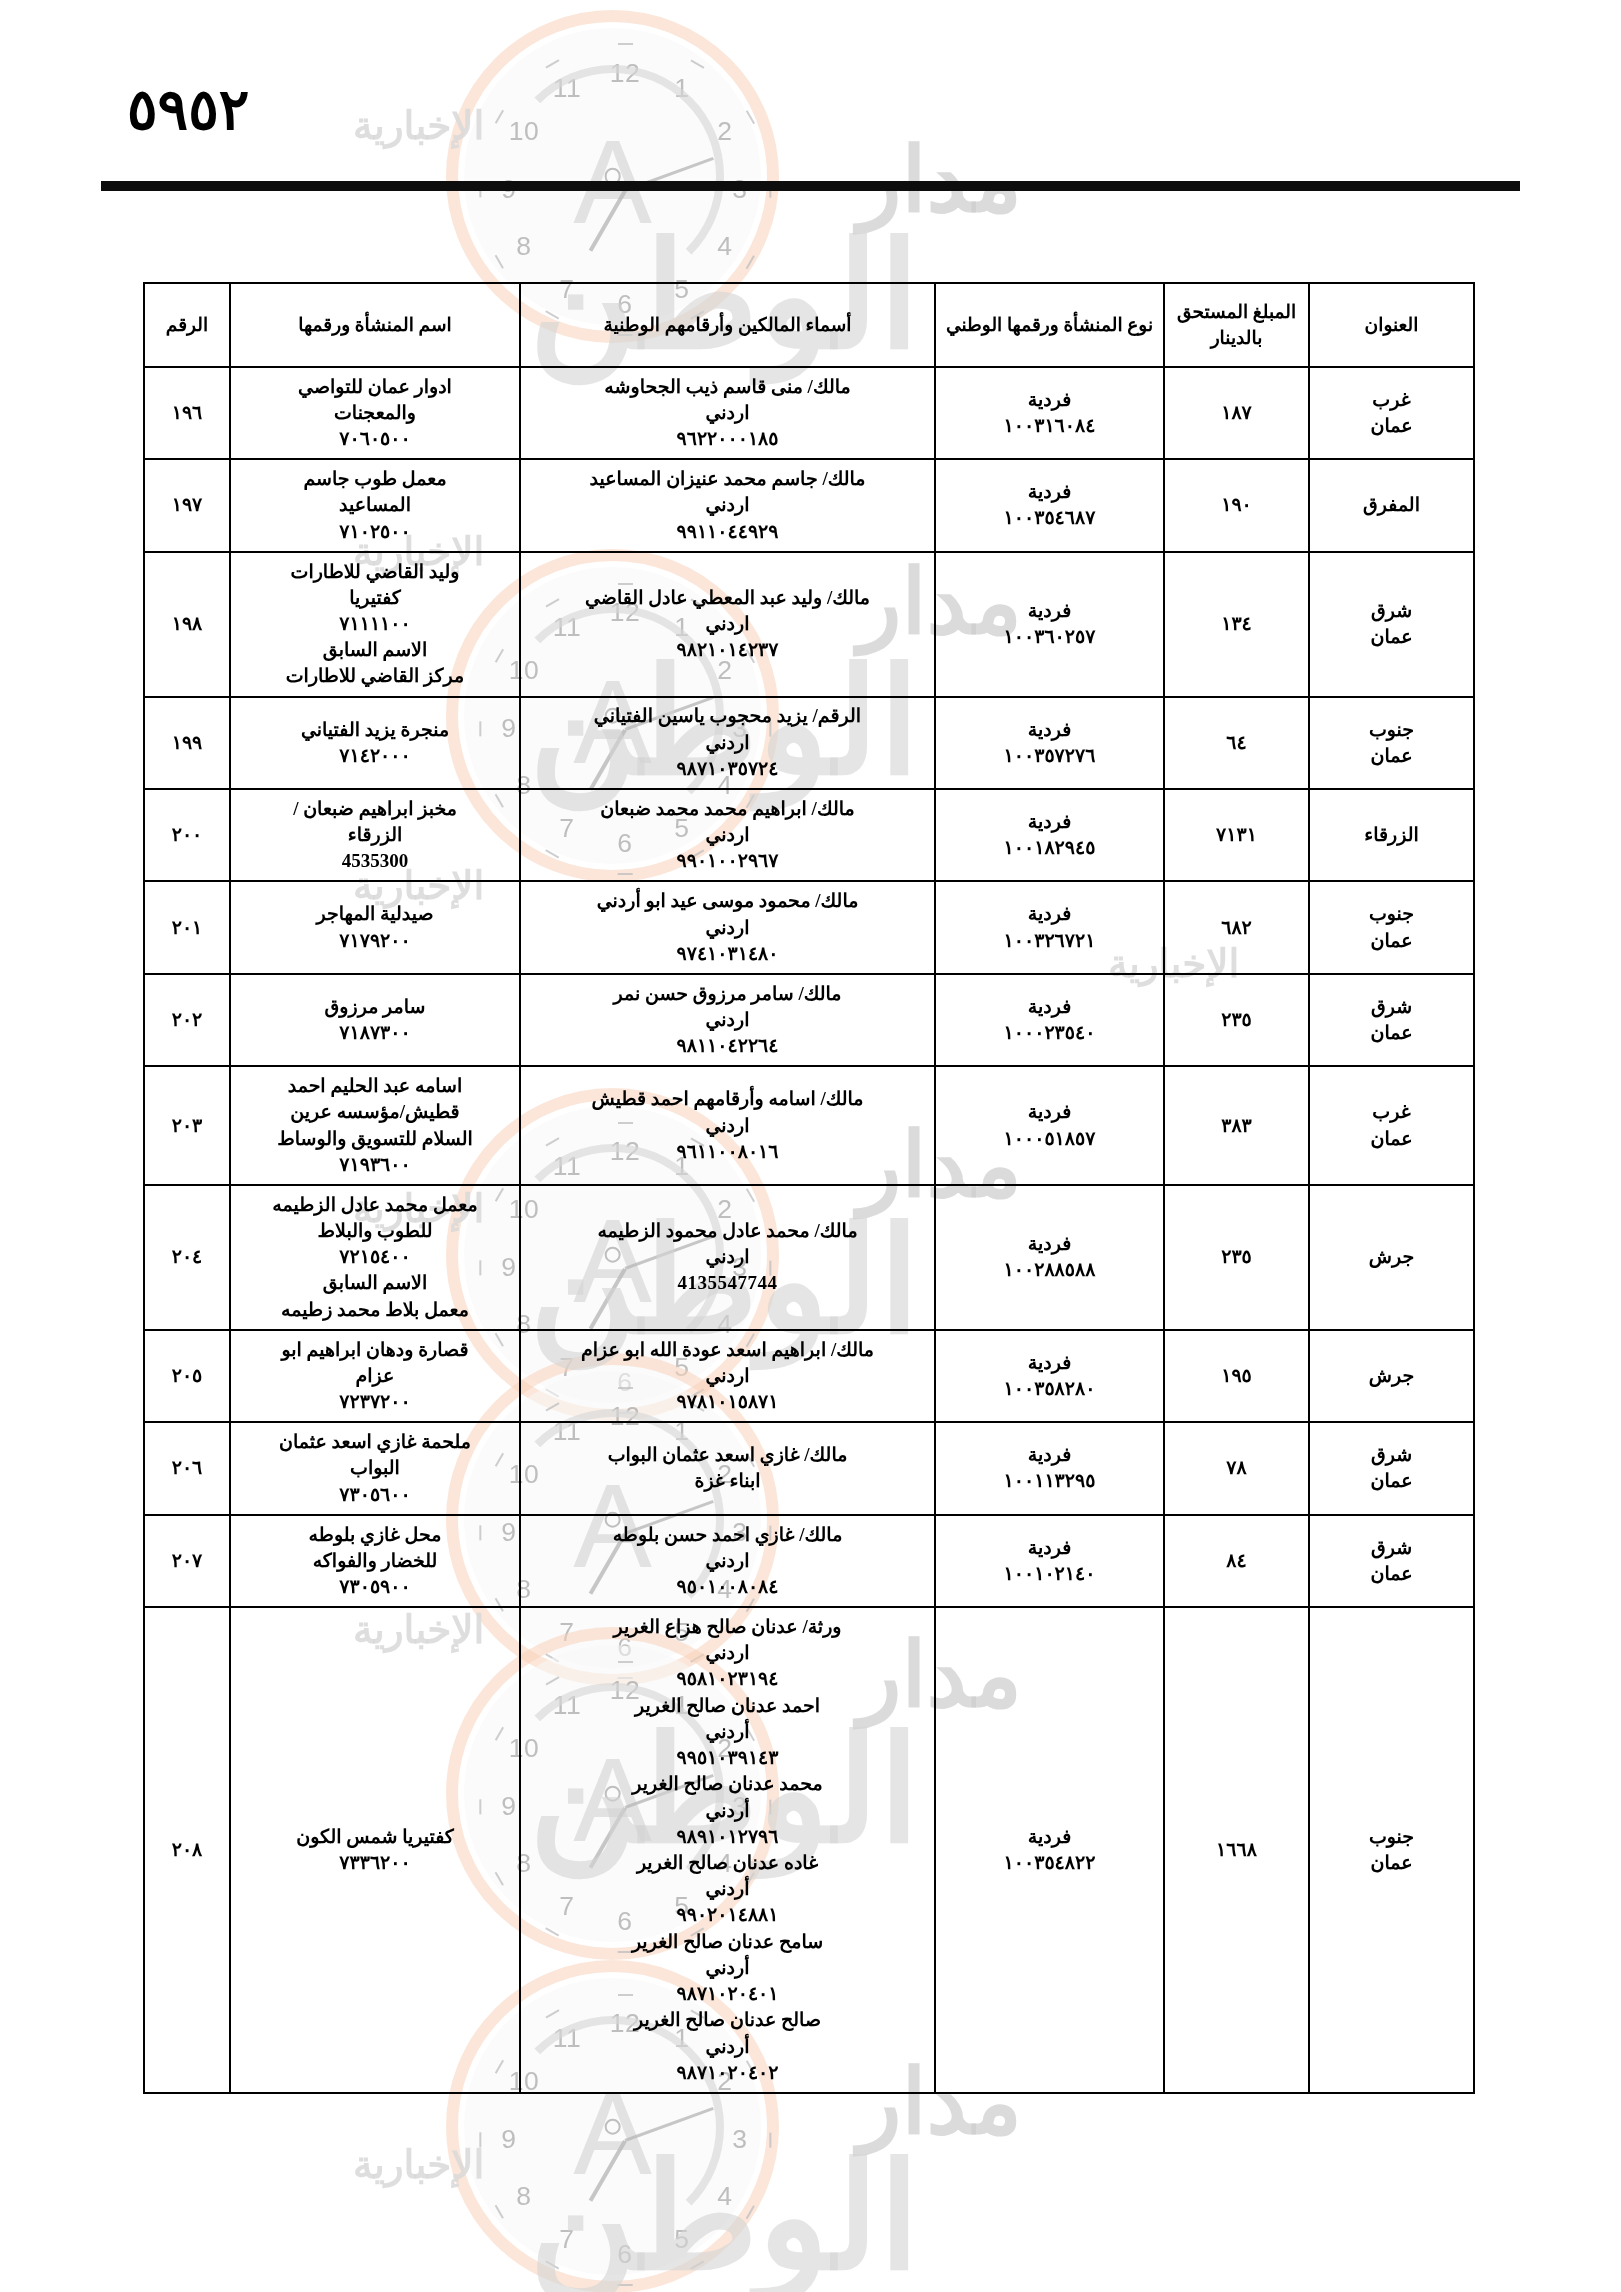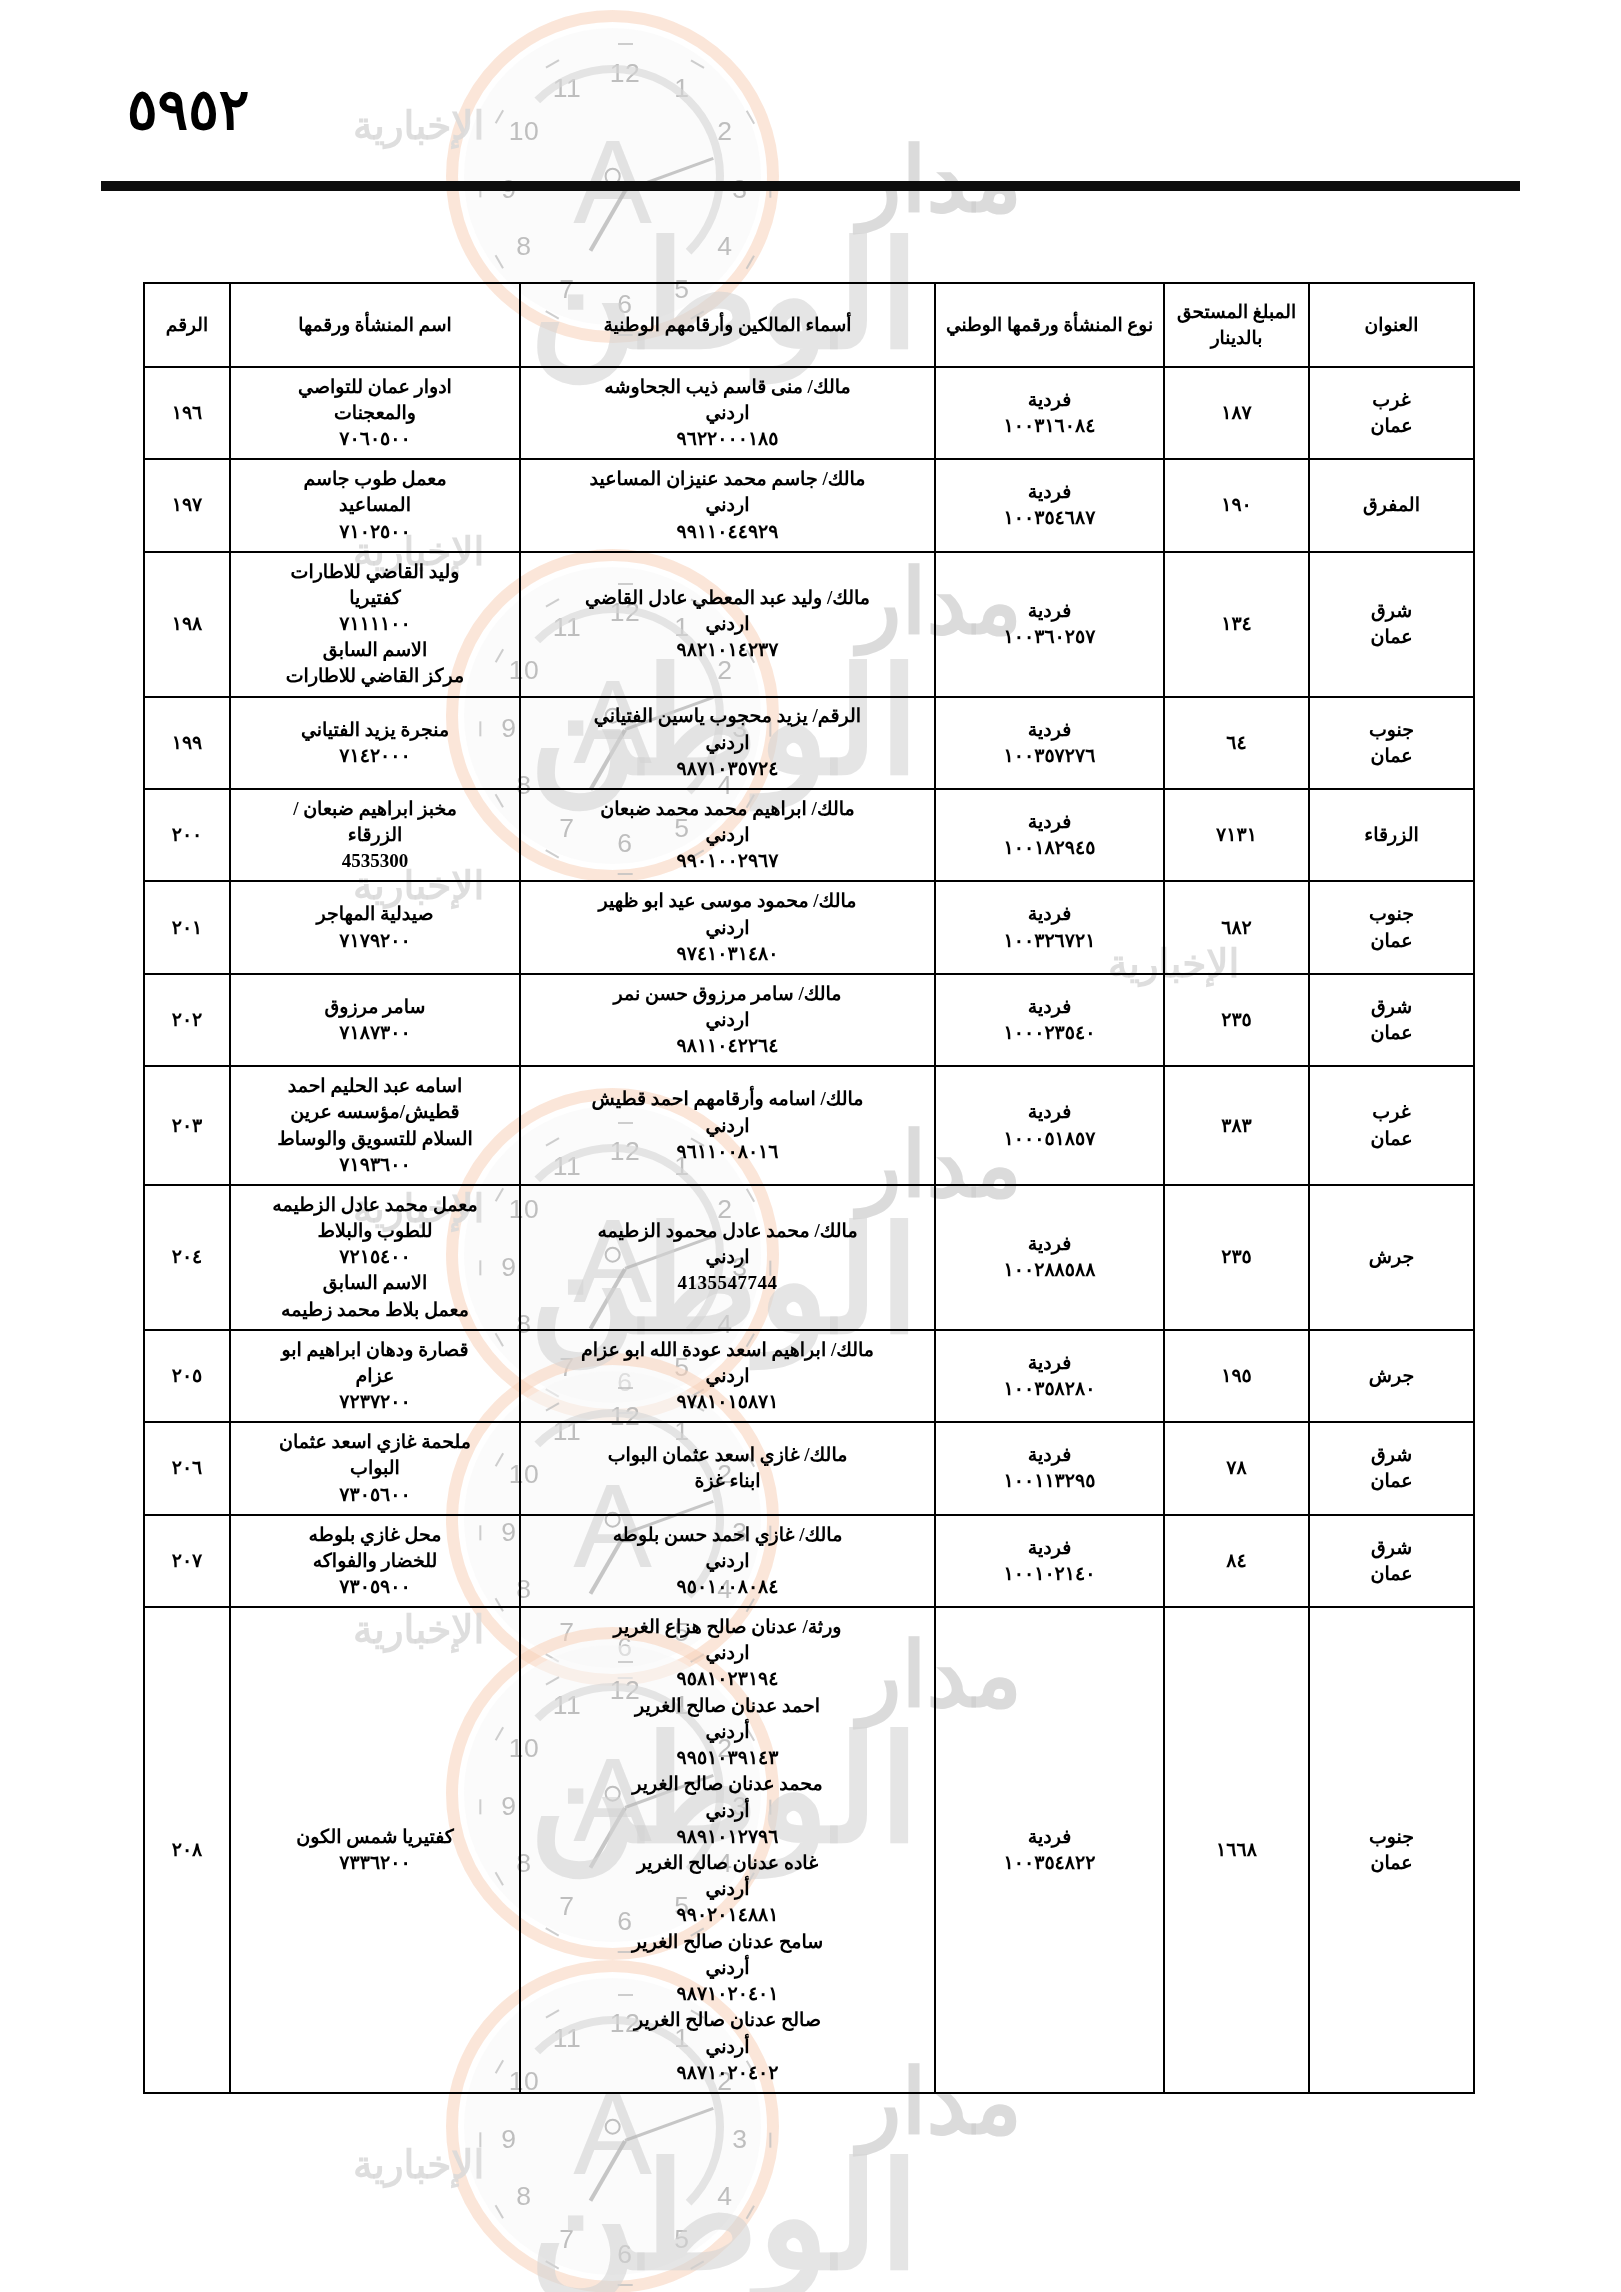--- a/index.html
+++ b/index.html
@@ -568,21 +568,21 @@
               <span>جنوب</span>
               <span>عمان</span>
             </td>
             <td class="cell amt">٦٨٢</td>
             <td class="cell lines">
               <span>فردية</span>
               <span class="natid">١٠٠٣٢٦٧٢١</span>
             </td>
             <td class="cell owner-cell">
               <div class="owner-block lines">
-                <span>مالك/ محمود موسى عيد ابو ظهير</span>
+                <span>مالك/ محمود موسى عيد ابو أردني</span>
                 <span class="nat">اردني</span>
                 <span class="idn">٩٧٤١٠٣١٤٨٠</span>
               </div>
             </td>
             <td class="cell lines">
               <span>صيدلية المهاجر</span>
               <span>٧١٧٩٢٠٠</span>
             </td>
             <td class="cell num">٢٠١</td>
           </tr>

